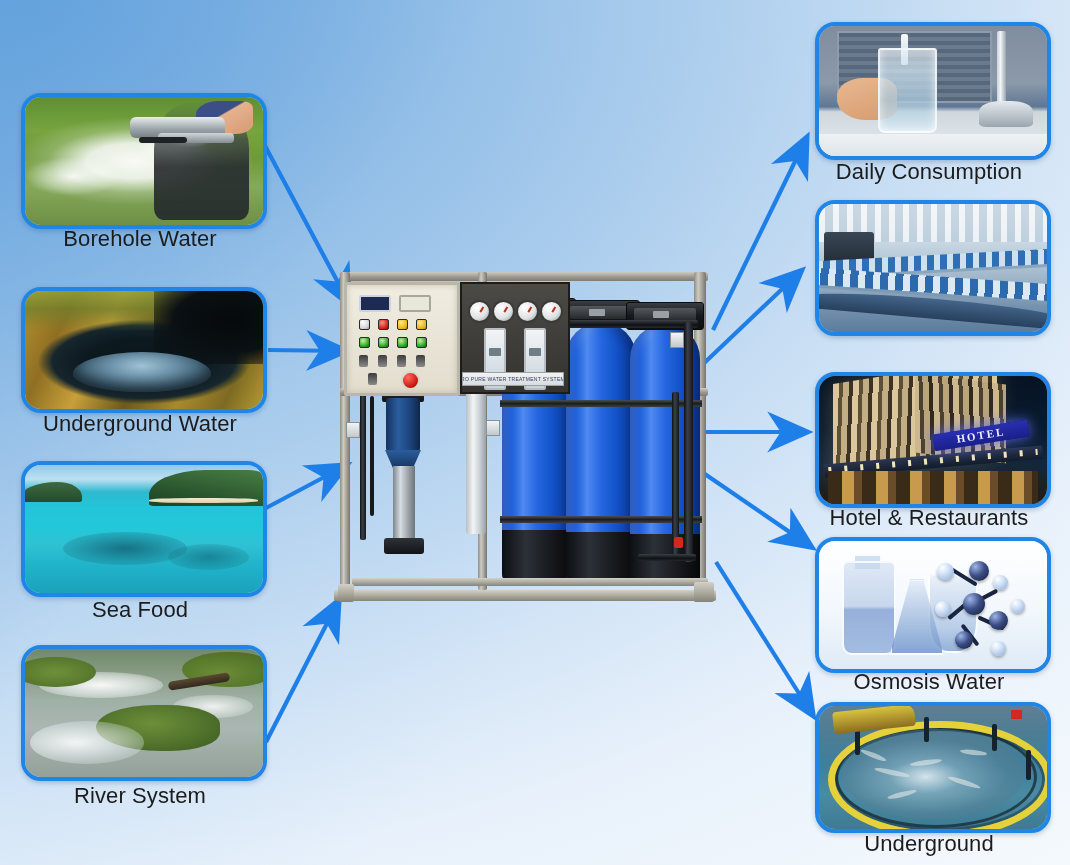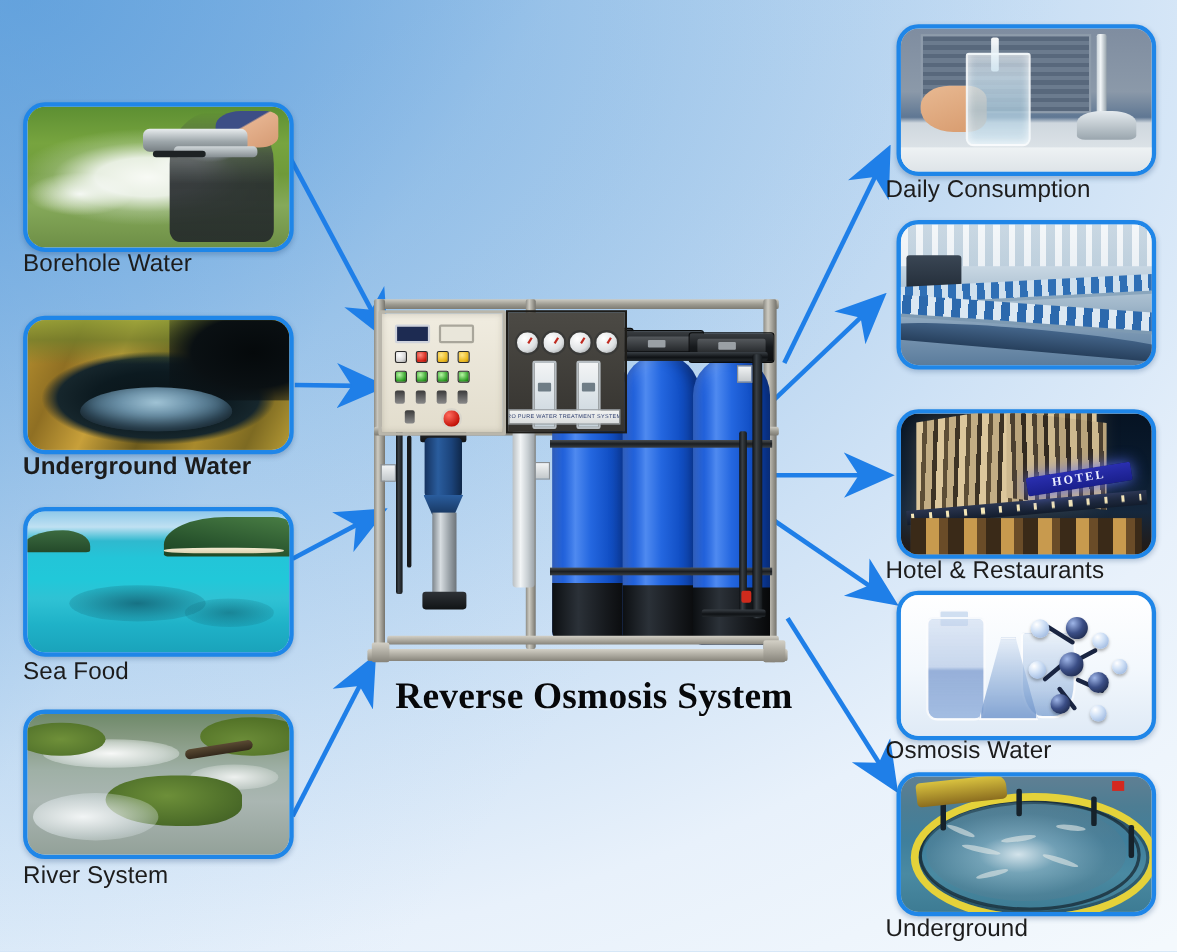--- a/index.html
+++ b/index.html
@@ -28,20 +28,21 @@
     position:absolute;
     border:4px solid #1f86e8;
     border-radius:20px;
     overflow:hidden;
     box-shadow:0 2px 5px rgba(20,60,110,.25);
     background:#bcd9ef;
   }
   .card .pic{position:absolute;inset:0;overflow:hidden;}
   .caption{
     position:absolute;
+    text-align:center;
     color:#1c1c1c;
     font-size:22px;
     font-family:"Liberation Sans",sans-serif;
     letter-spacing:.1px;
     white-space:nowrap;
   }
 
   
   #title{
     position:absolute;left:340px;top:615px;width:400px;
@@ -356,21 +357,21 @@
   <div class="caption" style="left:21px;top:226px;width:238px;">Borehole Water</div>
 
   <div class="card" style="left:21px;top:287px;width:238px;height:118px;">
     <div class="pic">
       <div class="art-underground"></div>
       <div class="ug-moss"></div>
         <div class="ug-dark"></div>
         <div class="ug-water"></div>
     </div>
   </div>
-  <div class="caption" style="left:21px;top:411px;width:238px;font-weight:bold;">Underground Water</div>
+  <div class="caption" style="left:21px;top:411px;width:238px;">Underground Water</div>
 
   <div class="card" style="left:21px;top:461px;width:238px;height:128px;">
     <div class="pic">
       <div class="art-sea"></div>
       <div class="sea-hillL"></div>
         <div class="sea-hillR"></div>
       <div class="sea-beach"></div>
         <div class="sea-reef"></div>
         <div class="sea-reef2"></div>
     </div>
@@ -566,14 +567,13 @@
       <div class="rot" style="left:62px;top:44px;"></div>
     </div>
     <div class="label-strip">RO PURE WATER TREATMENT SYSTEM</div>
 
     <div class="base-rail" style="left:-4px;top:318px;width:382px;height:11px;"></div>
     <div class="base-rail" style="left:14px;top:306px;width:356px;height:8px;"></div>
     <div class="base-rail" style="left:0px;top:312px;width:16px;height:18px;"></div>
     <div class="base-rail" style="left:356px;top:310px;width:20px;height:20px;"></div>
   </div>
 
-  <div id="title">Reverse Osmosis System</div>
 </div>
 
 </body></html>

